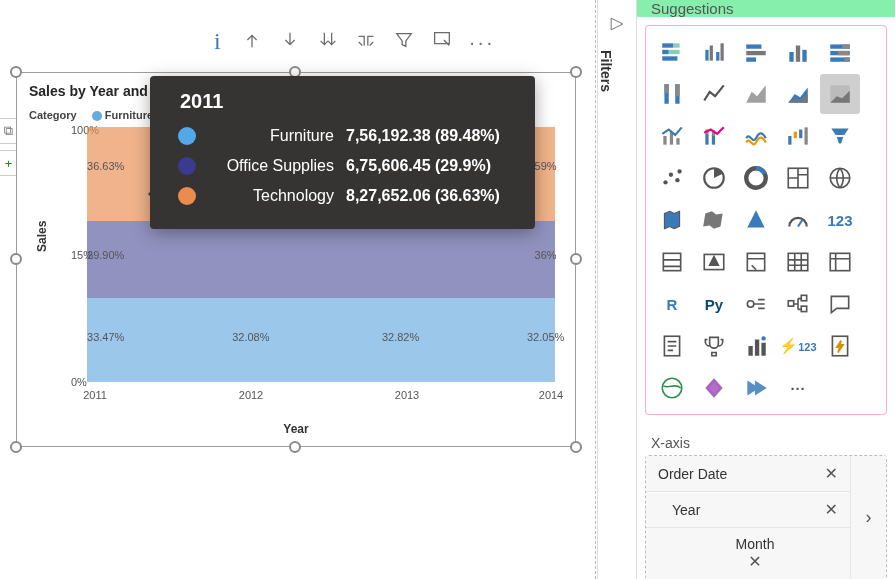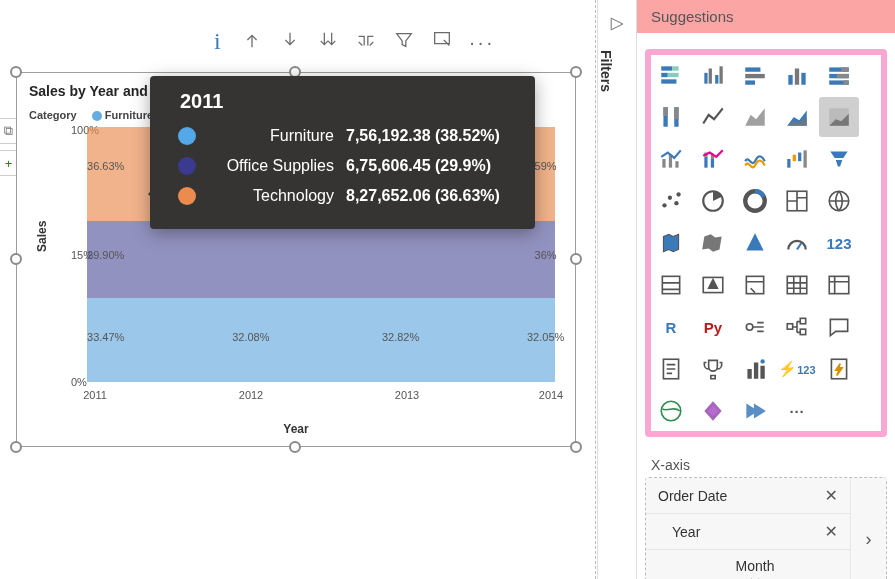--- a/index.html
+++ b/index.html
@@ -41,22 +41,22 @@
   .tt-year{font-size:20px;font-weight:600;margin-bottom:8px;margin-left:2px;}
   .tt-row{display:flex;align-items:center;padding:6px 0;font-size:16px;}
   .tt-dot{width:18px;height:18px;border-radius:50%;flex:0 0 18px;margin-right:18px;}
   .tt-label{flex:0 0 120px;text-align:right;margin-right:12px;}
   .tt-val{font-weight:700;}
   .side{position:absolute;right:0;top:0;width:298px;height:579px;display:flex;}
   .filters-rail{width:40px;border-left:1px solid #ddd;border-right:1px solid #ddd;background:#fff;padding-top:14px;text-align:center;}
   .filters-rail svg{width:20px;height:20px;stroke:#555;fill:none;}
   .filters-label{writing-mode:vertical-rl;font-size:14px;font-weight:600;color:#333;margin-top:12px;}
   .panes{flex:1;background:#fff;overflow:hidden;}
-  .pane-header{font-size:15px;color:#555;padding:8px 14px;background:#fca5a5;}
-  .viz-grid{margin:16px 8px;border:6px solid #f9a8d4;border-radius:4px;display:grid;grid-template-columns:repeat(5,40px);grid-auto-rows:40px;gap:2px;}
+  .pane-header{font-size:15px;color:#555;padding:0 14px;background:#86efac;}
+  .viz-grid{margin:8px 8px;border:1px solid #f9a8d4;border-radius:4px;padding:6px;display:grid;grid-template-columns:repeat(5,40px);grid-auto-rows:40px;gap:2px;}
   .viz{display:flex;align-items:center;justify-content:center;cursor:pointer;border-radius:3px;}
   .viz svg{width:26px;height:26px;}
   .viz.selected{background:#cfcfcf;}
   .viz .txt{font-size:15px;font-weight:700;}
   .xaxis-well{margin:16px 8px 0;}
   .well-head{font-size:14px;color:#555;padding:4px 6px;}
   .well{border:1px dashed #bdbdbd;border-radius:4px;padding:0;}
   .well-row{display:flex;align-items:stretch;}
   .well-left{flex:1;}
   .field{display:flex;align-items:center;justify-content:space-between;padding:8px 12px;border-bottom:1px solid #e6e6e6;font-size:14px;background:#f7f7f7;}
@@ -147,21 +147,21 @@
     <div class="xtick" style="left:390px;top:316px">2013</div>
     <div class="xtick" style="left:534px;top:316px">2014</div>
     <div class="xaxis-label">Year</div>
   </div>
 
   <div class="tooltip">
     <div class="tt-year">2011</div>
     <div class="tt-row">
       <span class="tt-dot" style="background:#52a8e8"></span>
       <span class="tt-label">Furniture</span>
-      <span class="tt-val">7,56,192.38 (38.52%)</span>
+      <span class="tt-val">7,56,192.38 (89.48%)</span>
     </div>
     <div class="tt-row">
       <span class="tt-dot" style="background:#3a3a8e"></span>
       <span class="tt-label">Office Supplies</span>
       <span class="tt-val">6,75,606.45 (29.9%)</span>
     </div>
     <div class="tt-row">
       <span class="tt-dot" style="background:#eb8c4e"></span>
       <span class="tt-label">Technology</span>
       <span class="tt-val">8,27,652.06 (36.63%)</span>
@@ -372,21 +372,21 @@
         <div class="viz">
           <svg viewBox="0 0 24 24" fill="none" stroke="#555" stroke-width="1.5">
             <rect x="3" y="4" width="18" height="16"></rect>
             <path d="M3 9h18M8 4v16"></path>
           </svg>
         </div>
         <div class="viz">
           <span class="txt" style="color:#3b7ab9">R</span>
         </div>
         <div class="viz">
-          <span class="txt" style="color:#b91c1c">Py</span>
+          <span class="txt" style="color:#0c4a6e">Py</span>
         </div>
         <div class="viz">
           <svg viewBox="0 0 24 24" fill="none" stroke="#555" stroke-width="1.5">
             <circle cx="7" cy="12" r="3"></circle>
             <path d="M10 12h4M14 8h6M14 12h6M14 16h6"></path>
           </svg>
         </div>
         <div class="viz">
           <svg viewBox="0 0 24 24" fill="none" stroke="#555" stroke-width="1.5">
             <rect x="3" y="9" width="5" height="5"></rect>

